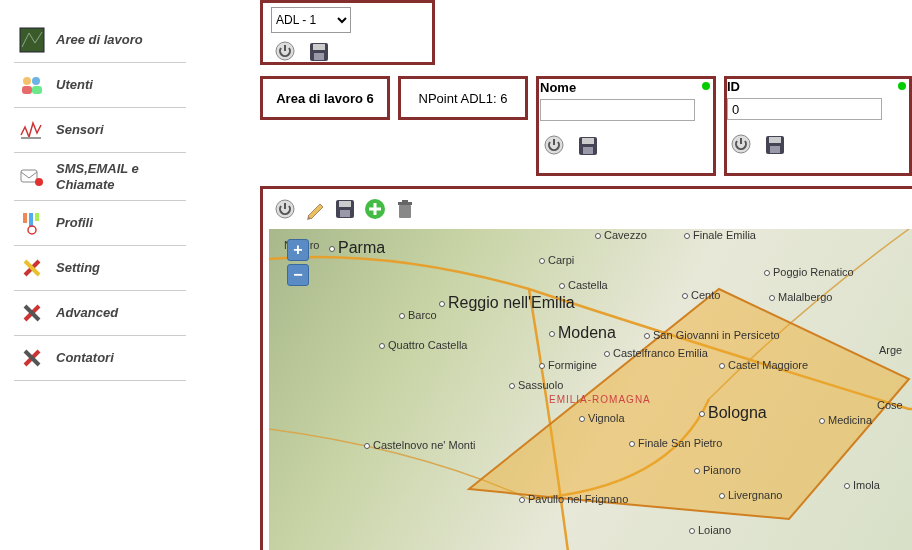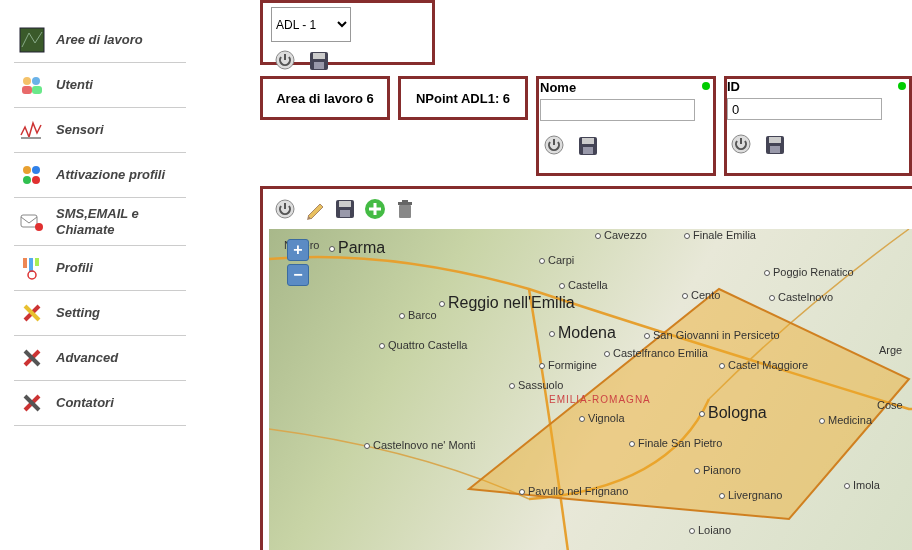--- a/index.html
+++ b/index.html
@@ -55,21 +55,21 @@
   }
   .top-panel {
     left: 0;
     top: 0;
     width: 175px;
     height: 65px;
     padding: 4px 8px;
   }
   .select-adl {
     width: 80px;
-    height: 35px;
+    height: 26px;
     border: 1px solid #999;
     font-size: 12px;
     background: #fff;
   }
   .icon-btn {
     width: 28px;
     height: 28px;
     display: inline-flex;
     align-items: center;
     justify-content: center;
@@ -88,21 +88,21 @@
     font-weight: bold;
   }
   .panel-npoint {
     left: 138px;
     top: 76px;
     width: 130px;
     height: 44px;
     display: flex;
     align-items: center;
     justify-content: center;
-    font-weight: bold;
+    font-weight: normal;
     text-align: center;
   }
   .panel-nome {
     left: 276px;
     top: 76px;
     width: 180px;
     height: 100px;
     padding: 1px;
     position: absolute;
   }
@@ -238,31 +238,20 @@
     <span class="label">Utenti</span>
   </div>
   <div class="sidebar-item">
     <span class="icon">
       <svg width="26" height="26">
           <polyline points="2,18 6,10 10,20 14,6 18,16 22,8" stroke="#c33" stroke-width="1.5" fill="none"></polyline>
           <rect x="2" y="20" width="20" height="2" fill="#999"></rect>
         </svg>
     </span>
     <span class="label">Sensori</span>
-  </div>
-  <div class="sidebar-item">
-    <span class="icon">
-      <svg width="26" height="26">
-          <circle cx="8" cy="8" r="4" fill="#e8a030"></circle>
-          <circle cx="17" cy="8" r="4" fill="#3080e8"></circle>
-          <circle cx="8" cy="18" r="4" fill="#30c050"></circle>
-          <circle cx="17" cy="18" r="4" fill="#e03030"></circle>
-        </svg>
-    </span>
-    <span class="label">Attivazione profili</span>
   </div>
   <div class="sidebar-item">
     <span class="icon">
       <svg width="26" height="26">
           <rect x="2" y="6" width="16" height="12" rx="2" fill="#fff" stroke="#888"></rect>
           <path d="M2 8 L10 14 L18 8" stroke="#888" fill="none"></path>
           <circle cx="20" cy="18" r="4" fill="#e03030"></circle>
         </svg>
     </span>
     <span class="label">SMS,EMAIL e Chiamate</span>
@@ -441,35 +430,35 @@
       <div class="map-city big" style="left:170px;top:65px"><span class="dot"></span><span>Reggio nell'Emilia</span></div>
       <div class="map-city big" style="left:280px;top:95px"><span class="dot"></span><span>Modena</span></div>
       <div class="map-city big" style="left:430px;top:175px"><span class="dot"></span><span>Bologna</span></div>
 
       <div class="map-city" style="left:326px;top:0px"><span class="dot"></span><span>Cavezzo</span></div>
       <div class="map-city" style="left:415px;top:0px"><span class="dot"></span><span>Finale Emilia</span></div>
       <div class="map-city" style="left:270px;top:25px"><span class="dot"></span><span>Carpi</span></div>
       <div class="map-city" style="left:290px;top:50px"><span class="dot"></span><span>Castella</span></div>
       <div class="map-city" style="left:413px;top:60px"><span class="dot"></span><span>Cento</span></div>
       <div class="map-city" style="left:495px;top:37px"><span class="dot"></span><span>Poggio Renatico</span></div>
-      <div class="map-city" style="left:500px;top:62px"><span class="dot"></span><span>Castelnovo</span></div>
+      <div class="map-city" style="left:500px;top:62px"><span class="dot"></span><span>Malalbergo</span></div>
       <div class="map-city" style="left:130px;top:80px"><span class="dot"></span><span>Barco</span></div>
       <div class="map-city" style="left:110px;top:110px"><span class="dot"></span><span>Quattro Castella</span></div>
       <div class="map-city" style="left:270px;top:130px"><span class="dot"></span><span>Formigine</span></div>
       <div class="map-city" style="left:240px;top:150px"><span class="dot"></span><span>Sassuolo</span></div>
       <div class="map-city" style="left:375px;top:100px"><span class="dot"></span><span>San Giovanni in Persiceto</span></div>
       <div class="map-city" style="left:335px;top:118px"><span class="dot"></span><span>Castelfranco Emilia</span></div>
       <div class="map-city" style="left:450px;top:130px"><span class="dot"></span><span>Castel Maggiore</span></div>
       <div class="map-city" style="left:610px;top:115px"><span>Arge</span></div>
       <div class="map-city" style="left:608px;top:170px"><span>Cose</span></div>
       <div class="map-city" style="left:310px;top:183px"><span class="dot"></span><span>Vignola</span></div>
       <div class="map-city" style="left:360px;top:208px"><span class="dot"></span><span>Finale San Pietro</span></div>
       <div class="map-city" style="left:550px;top:185px"><span class="dot"></span><span>Medicina</span></div>
       <div class="map-city" style="left:95px;top:210px"><span class="dot"></span><span>Castelnovo ne' Monti</span></div>
-      <div class="map-city" style="left:250px;top:256px"><span class="dot"></span><span>Pavullo nel Frignano</span></div>
+      <div class="map-city" style="left:250px;top:264px"><span class="dot"></span><span>Pavullo nel Frignano</span></div>
       <div class="map-city" style="left:425px;top:235px"><span class="dot"></span><span>Pianoro</span></div>
       <div class="map-city" style="left:575px;top:250px"><span class="dot"></span><span>Imola</span></div>
       <div class="map-city" style="left:450px;top:260px"><span class="dot"></span><span>Livergnano</span></div>
       <div class="map-city" style="left:420px;top:295px"><span class="dot"></span><span>Loiano</span></div>
       <div class="map-city" style="left:15px;top:10px"><span>Nocero</span></div>
     </div>
   </div>
 </div>
 
 </body></html>

